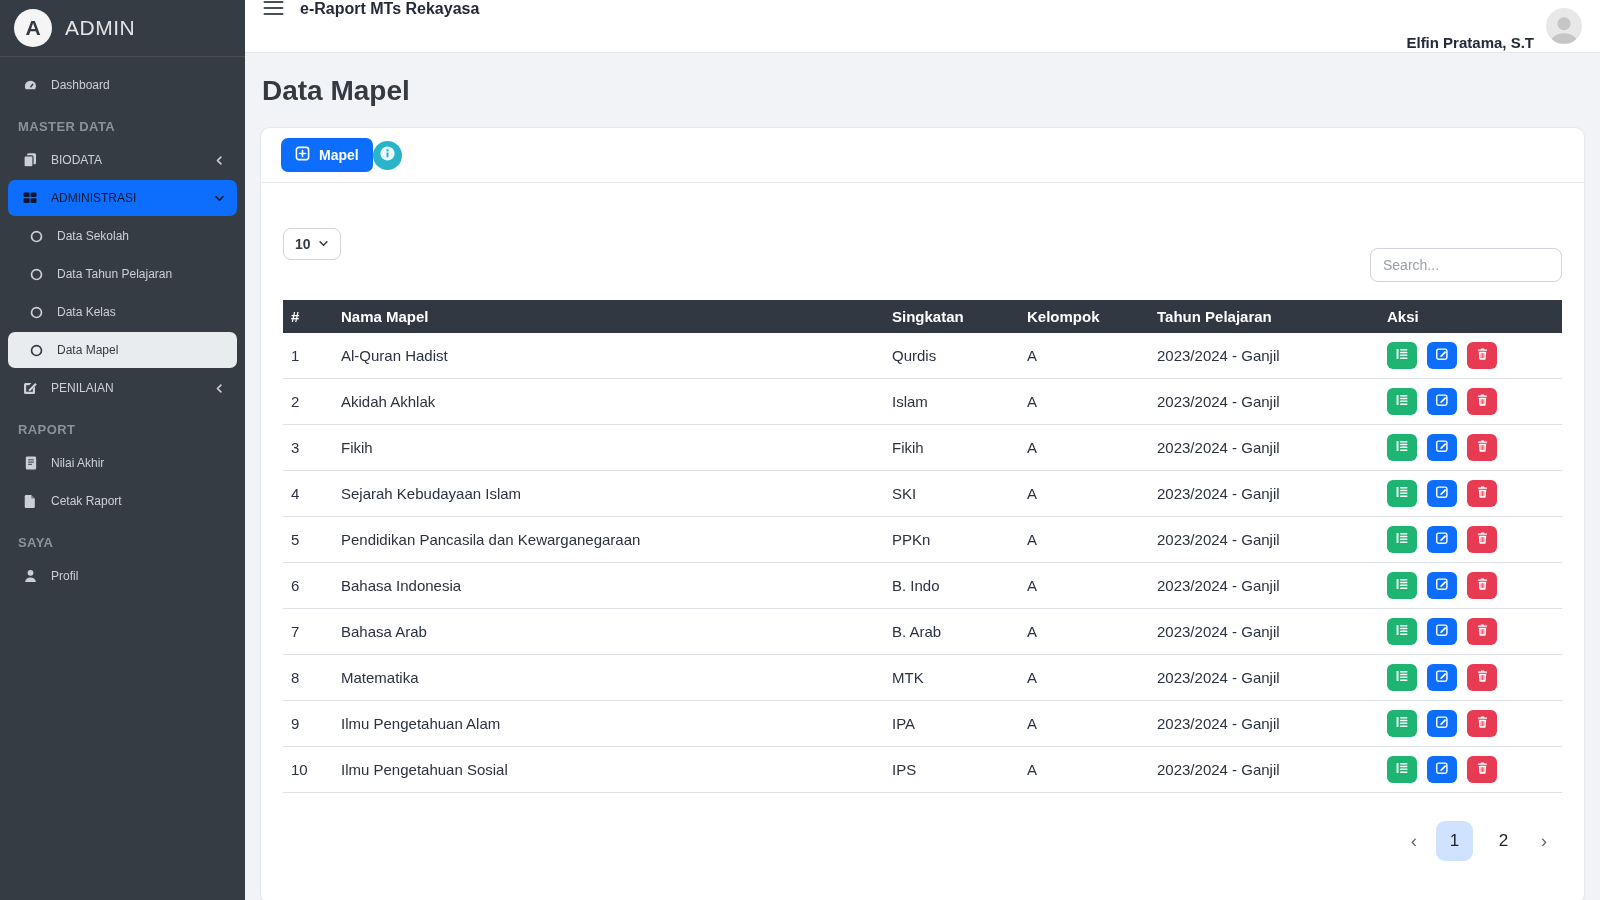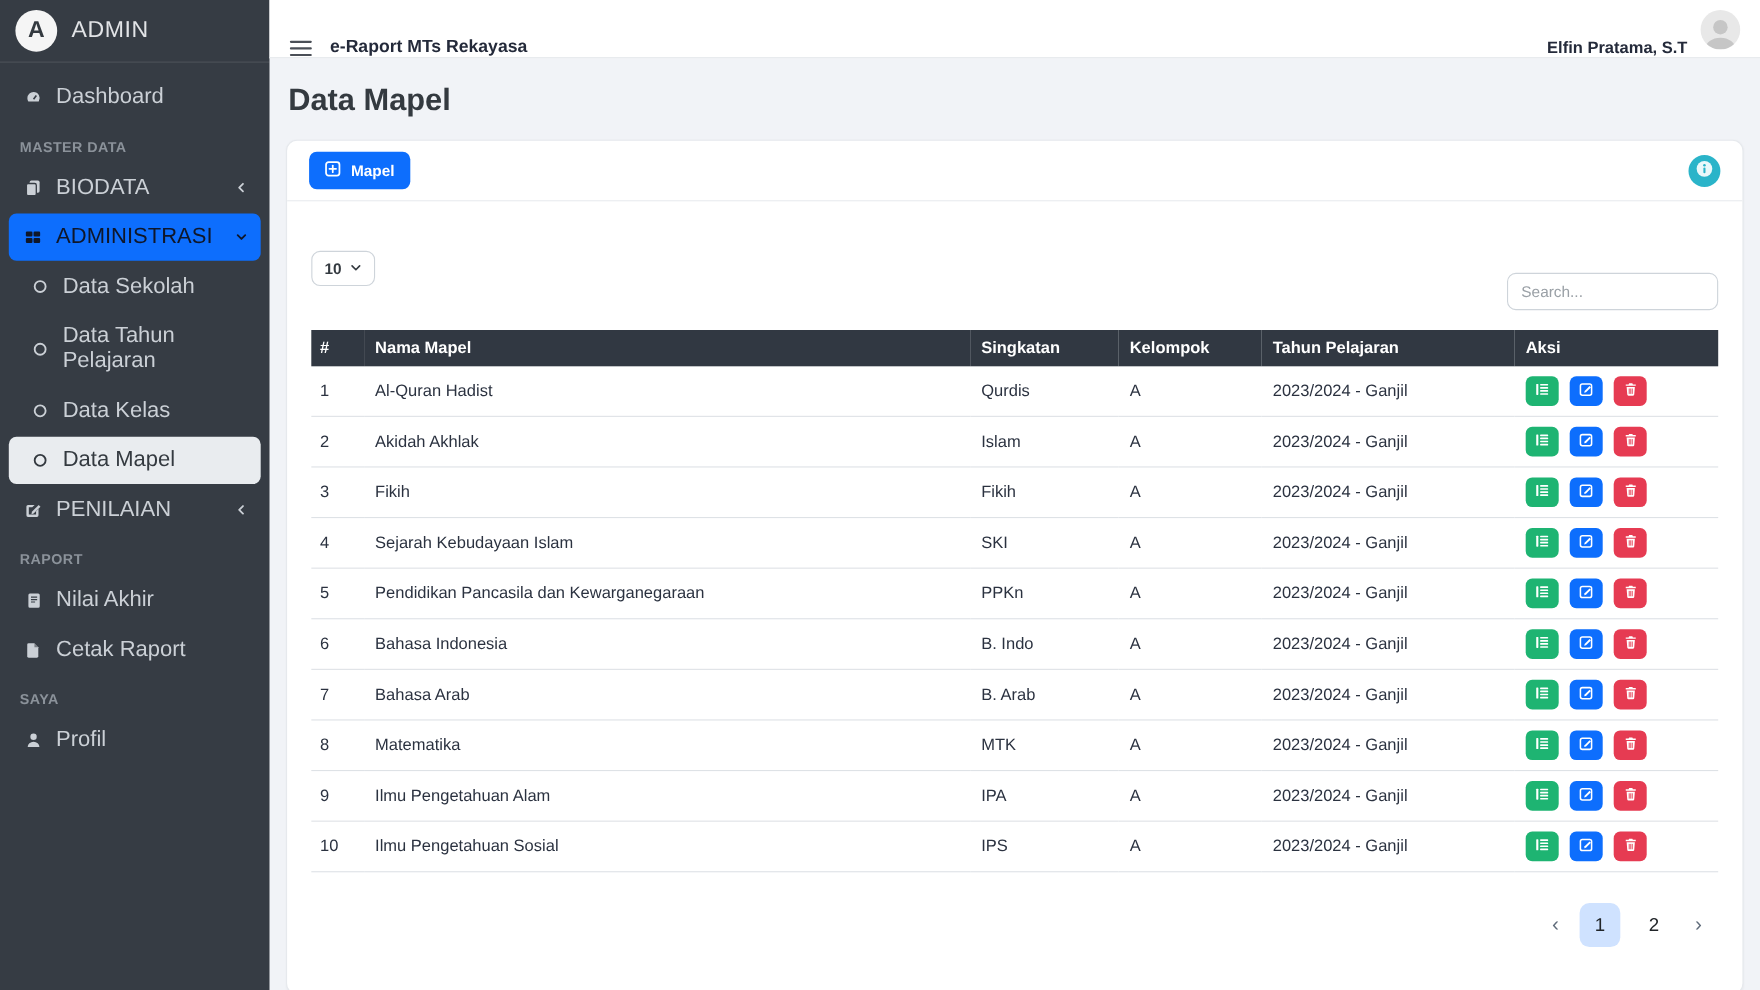--- a/index.html
+++ b/index.html
@@ -11,43 +11,43 @@
   .app{width:1600px; height:900px; display:flex; overflow:hidden; background:var(--page-bg);}
 
   
   .sidebar{width:245px; min-width:245px; background:var(--sidebar-bg); color:#cbd0d6; display:flex; flex-direction:column;}
   .brand{display:flex; align-items:center; gap:13px; padding:9px 14px; height:57px; border-bottom:1px solid rgba(255,255,255,.1); cursor:pointer;}
   .brand-logo{width:38px; height:38px; border-radius:50%; background:#f5f5f5; display:flex; align-items:center; justify-content:center;}
   .brand-letter{color:#343a40; font-weight:700; font-size:21px;}
   .brand-text{font-size:21px; color:#e2e4e7; letter-spacing:.5px;}
   .menu{padding:8px 0 0 0; flex:1;}
   .menu-header{font-size:13px; font-weight:700; color:#8b929a; letter-spacing:.4px; margin:16px 0 8px 18px;}
-  .menu-item, .submenu-item{display:flex; align-items:center; gap:11px; margin:2px 8px; padding:10px 12px; border-radius:7px; font-size:20px; color:#cbd0d6; text-decoration:none; cursor:pointer;}
+  .menu-item, .submenu-item{display:flex; align-items:center; gap:11px; margin:2px 8px; padding:10px 12px; border-radius:7px; font-size:12px; color:#cbd0d6; text-decoration:none; cursor:pointer;}
   .mi-icon{width:20px; min-width:20px; height:16px; display:flex; align-items:center; justify-content:center;}
   .mi-icon svg{display:block;}
   .menu-item.active{background:var(--primary); color:#0f172a;}
   .submenu-item{padding-left:18px;}
   .submenu-item.active{background:#e9ecef; color:#343a40;}
   .chev{margin-left:auto; display:flex; align-items:center;}
 
   
   .main{flex:1; display:flex; flex-direction:column; min-width:0;}
-  .navbar{height:53px; min-height:53px; background:#fff; border-bottom:1px solid #e3e6ea; display:flex; align-items:flex-end; gap:16px; padding:0 18px;}
+  .navbar{height:53px; min-height:53px; background:#fff; border-bottom:1px solid #e3e6ea; display:flex; align-items:flex-start; gap:16px; padding:0 18px;}
   .hamburger{background:none; border:none; cursor:pointer; display:flex; align-items:center; color:#4a4f57;}
   .navbar-brand{font-weight:700; font-size:16px; color:#242a3a;}
   .navbar-right{margin-left:auto; display:flex; align-items:center; gap:12px;}
   .user-name{font-weight:700; font-size:15px; color:#242a3a; cursor:pointer;margin-top:34px;}
   .avatar{width:36px; height:36px; border-radius:50%; background:#e8e8e8; overflow:hidden; display:flex; align-items:flex-end; justify-content:center; cursor:pointer;}
 
   .content{flex:1; padding:16px 15px 0 15px;}
   .page-title{font-size:28px; font-weight:600; color:#343a40; margin:6px 0 20px 2px;}
 
   
   .card{background:#fff; border:1px solid #e6e9ed; border-radius:10px; box-shadow:0 1px 2px rgba(0,0,0,.04);}
-  .card-header{display:flex; align-items:center; justify-content:space-between; padding:10px 20px; border-bottom:1px solid #e9ecef;}
+  .card-header{display:flex; align-items:center; padding:10px 20px; border-bottom:1px solid #e9ecef;}
   .btn-add{display:inline-flex; align-items:center; gap:9px; background:var(--primary); color:#fff; border:none; border-radius:7px; padding:8px 14px; font-size:14px; font-weight:700; cursor:pointer; font-family:inherit;}
   .btn-info{width:29px; height:29px; border-radius:50%; background:var(--info); border:none; display:flex; align-items:center; justify-content:center; cursor:pointer;}
   .card-body{padding:22px 22px 42px 22px;}
   .toolbar{display:flex; align-items:center; justify-content:space-between; margin-bottom:18px;}
   .length-select{display:inline-flex; align-items:center; gap:7px; border:1px solid #ced4da; border-radius:8px; padding:7px 11px; font-size:14px; font-weight:600; color:#343a40; cursor:pointer; background:#fff;}
   .search{width:192px; padding:8px 12px; border:1px solid #ced4da; border-radius:8px; font-size:14px; font-family:inherit; color:#343a40; outline:none; background:#fff;margin-top:43px;}
   .search::placeholder{color:#9aa0a6;}
 
   
   table{width:100%; border-collapse:collapse; font-size:15px; color:#2b3240;}

